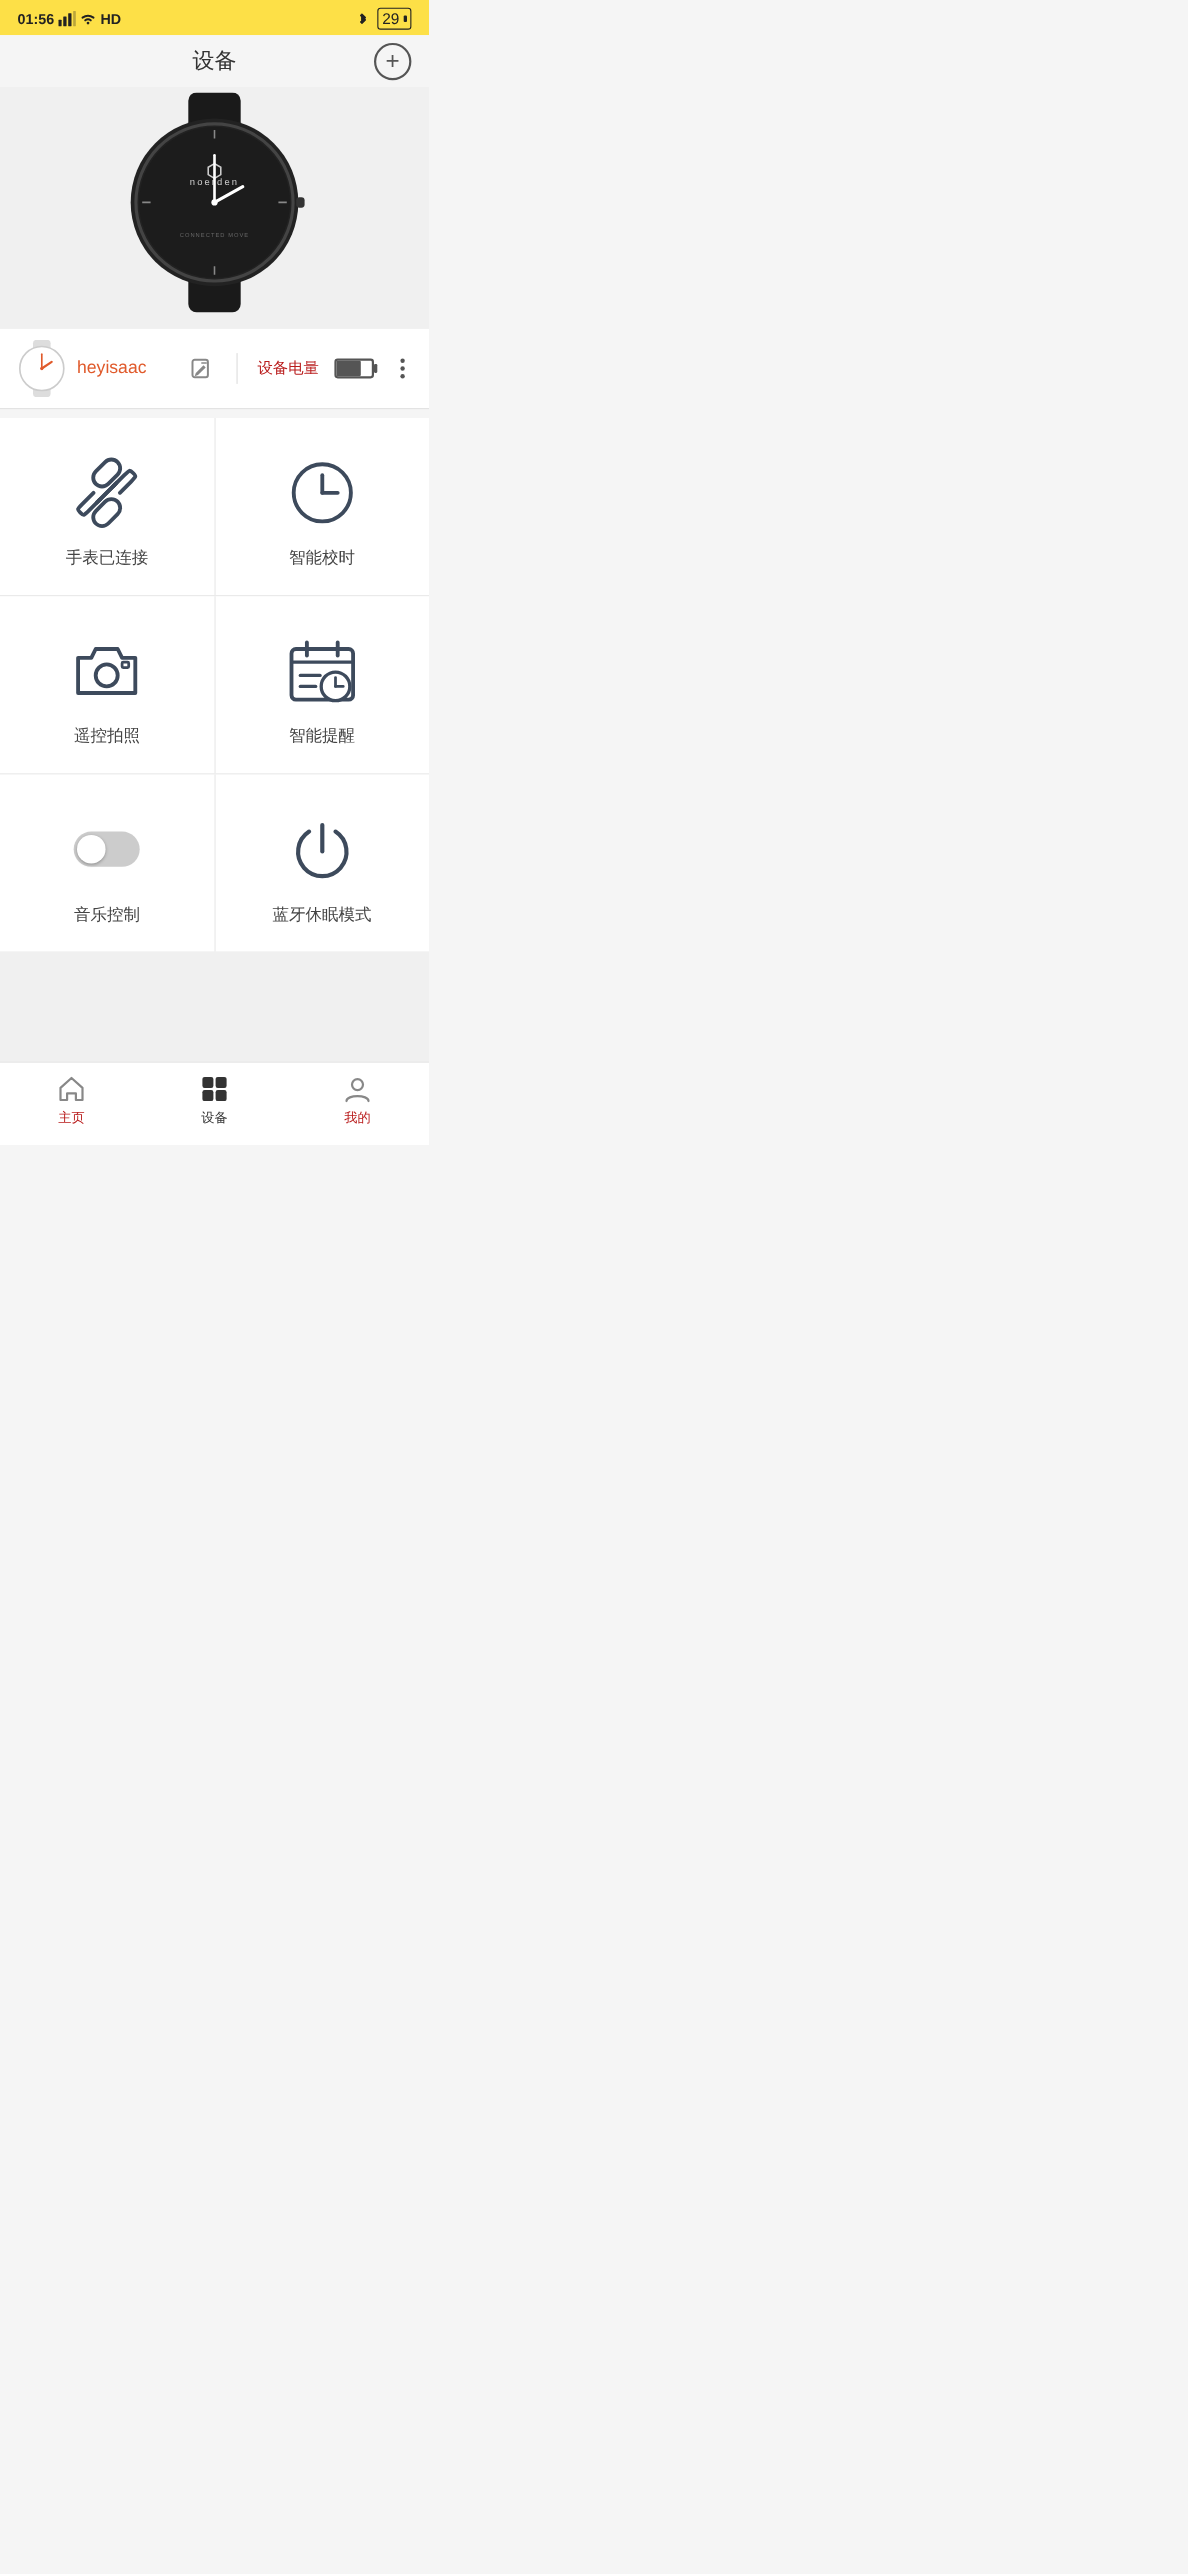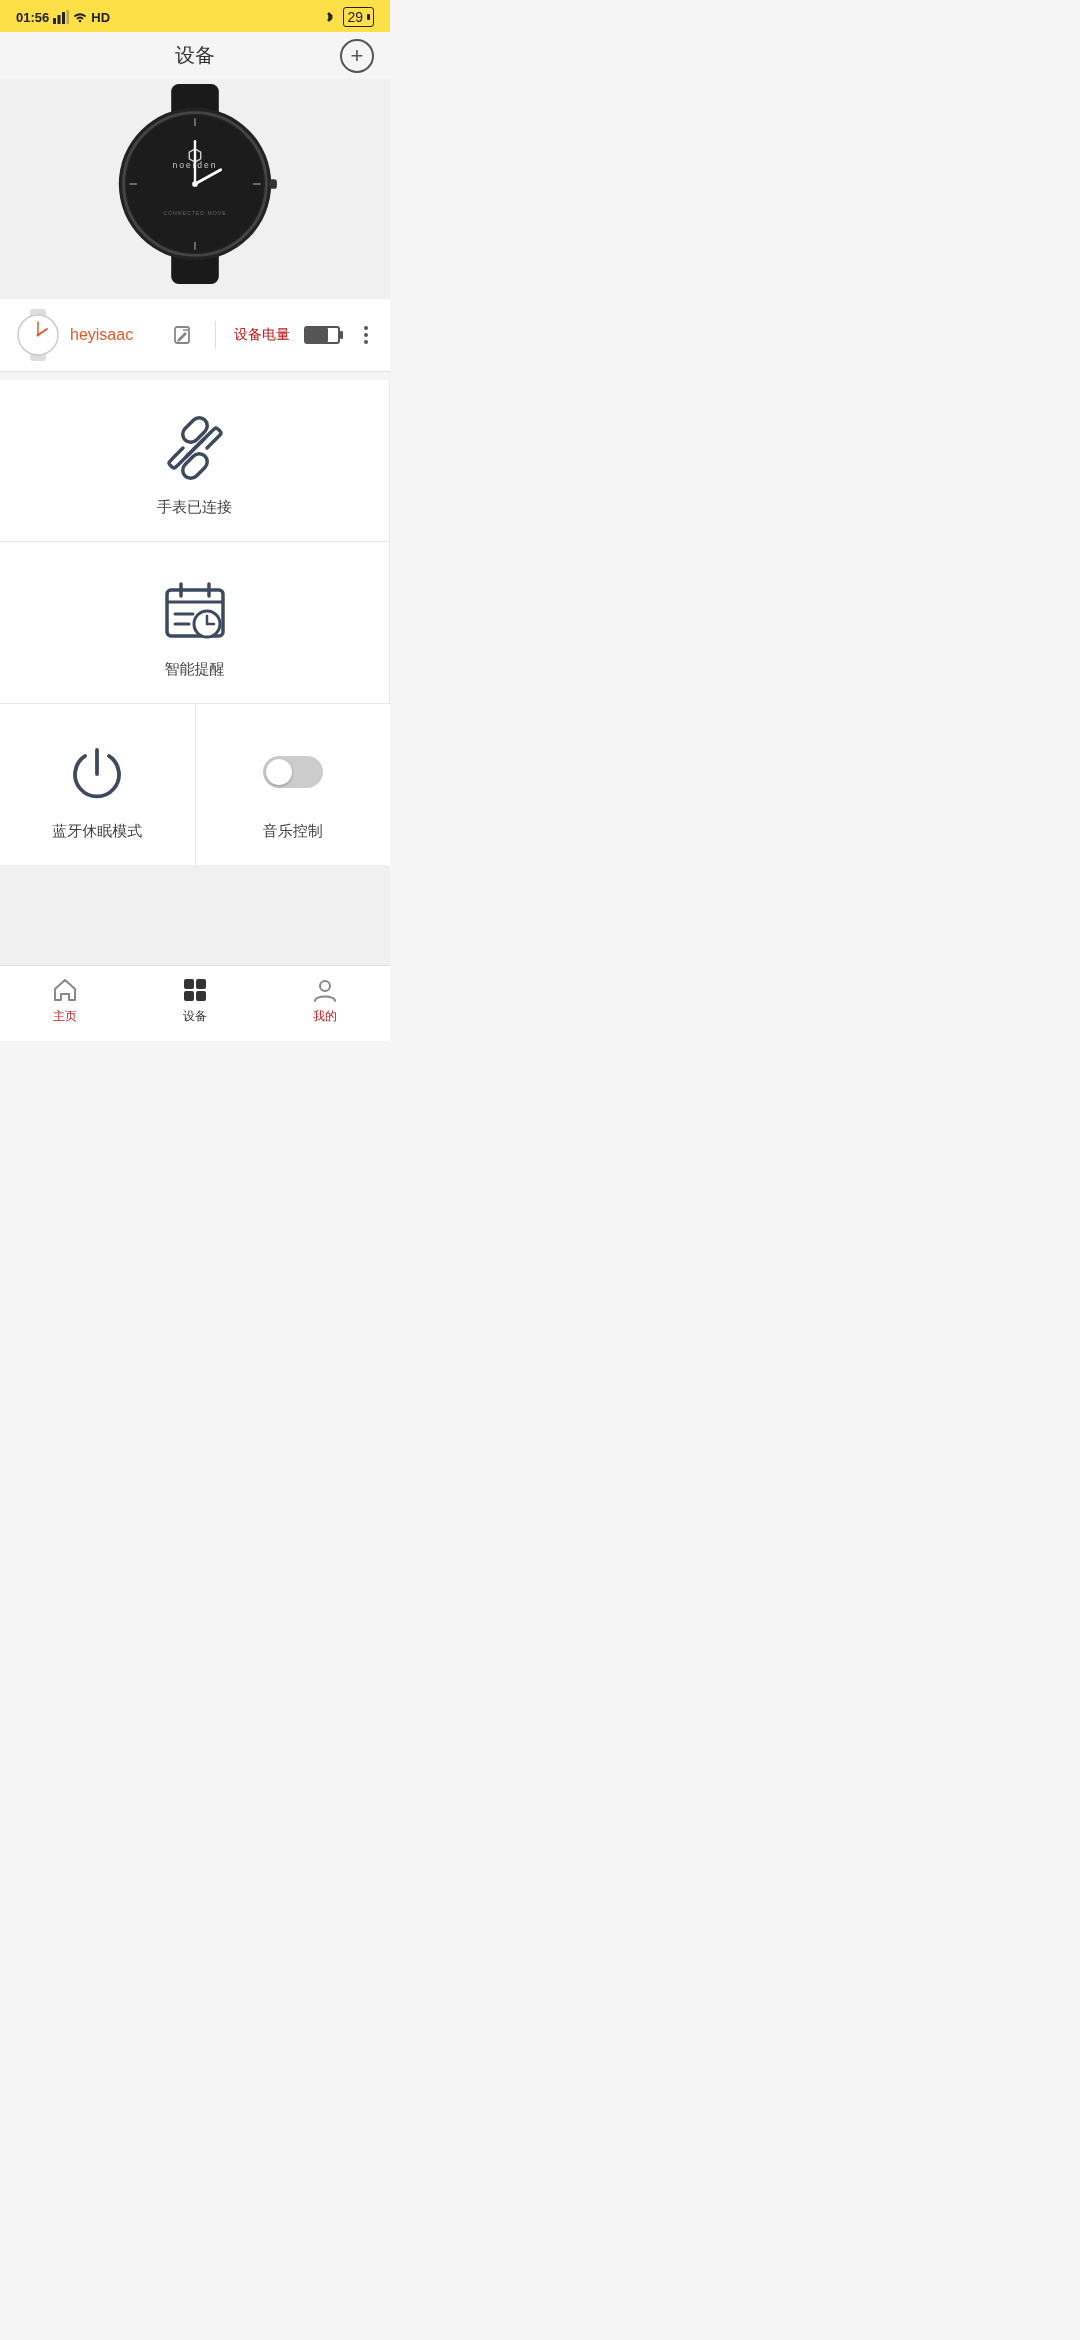--- a/index.html
+++ b/index.html
@@ -410,23 +410,43 @@
 
           <g fill="none" stroke="#3d4a5c" stroke-width="3.5" stroke-linecap="round">
             <path d="M30 42 L20 52 C15 57 15 57 12 54 C9 51 9 51 14 46 L24 36"></path>
             <path d="M42 30 L52 20 C57 15 57 15 60 18 C63 21 63 21 58 26 L48 36"></path>
             <line x1="29" y1="43" x2="43" y2="29"></line>
           </g>
         </svg>
       </div>
       <span class="grid-label">手表已连接</span>
     </div>
+    <div class="grid-cell">
+      <div class="grid-icon">
+        <svg width="72" height="72" viewBox="0 0 72 72">
+          <circle cx="36" cy="36" r="26" fill="none" stroke="#3d4a5c" stroke-width="3.5"></circle>
+          <line x1="36" y1="20" x2="36" y2="36" stroke="#3d4a5c" stroke-width="3.5" stroke-linecap="round"></line>
+          <line x1="36" y1="36" x2="50" y2="36" stroke="#3d4a5c" stroke-width="3.5" stroke-linecap="round"></line>
+        </svg>
+      </div>
+      <span class="grid-label">智能校时</span>
+    </div>
   </div>
 
   <div class="grid-row">
+    <div class="grid-cell">
+      <div class="grid-icon">
+        <svg width="72" height="72" viewBox="0 0 72 72">
+          <path d="M10 24 L10 56 L62 56 L62 24 L50 24 L46 16 L26 16 L22 24 Z" fill="none" stroke="#3d4a5c" stroke-width="3.5" stroke-linejoin="round"></path>
+          <circle cx="36" cy="40" r="10" fill="none" stroke="#3d4a5c" stroke-width="3.5"></circle>
+          <rect x="50" y="28" width="6" height="5" rx="1" fill="none" stroke="#3d4a5c" stroke-width="2.5"></rect>
+        </svg>
+      </div>
+      <span class="grid-label">遥控拍照</span>
+    </div>
     <div class="grid-cell">
       <div class="grid-icon">
         <svg width="72" height="72" viewBox="0 0 72 72">
 
           <rect x="8" y="16" width="56" height="46" rx="4" fill="none" stroke="#3d4a5c" stroke-width="3.5"></rect>
           <line x1="8" y1="28" x2="64" y2="28" stroke="#3d4a5c" stroke-width="3"></line>
           <line x1="22" y1="10" x2="22" y2="22" stroke="#3d4a5c" stroke-width="3.5" stroke-linecap="round"></line>
           <line x1="50" y1="10" x2="50" y2="22" stroke="#3d4a5c" stroke-width="3.5" stroke-linecap="round"></line>
 
           <line x1="16" y1="40" x2="34" y2="40" stroke="#3d4a5c" stroke-width="3" stroke-linecap="round"></line>
@@ -435,37 +455,37 @@
           <circle cx="48" cy="50" r="13" fill="#fff" stroke="#3d4a5c" stroke-width="3"></circle>
           <line x1="48" y1="42" x2="48" y2="50" stroke="#3d4a5c" stroke-width="2.5" stroke-linecap="round"></line>
           <line x1="48" y1="50" x2="55" y2="50" stroke="#3d4a5c" stroke-width="2.5" stroke-linecap="round"></line>
         </svg>
       </div>
       <span class="grid-label">智能提醒</span>
     </div>
   </div>
 
   <div class="grid-row" style="border-bottom:none;">
+    <div class="grid-cell">
+      <div class="grid-icon">
+        <div class="toggle">
+          <div class="toggle-thumb"></div>
+        </div>
+      </div>
+      <span class="grid-label">音乐控制</span>
+    </div>
     <div class="grid-cell">
       <div class="grid-icon">
         <svg width="72" height="72" viewBox="0 0 72 72">
           <path d="M24 20 A22 22 0 1 0 48 20" fill="none" stroke="#3d4a5c" stroke-width="3.8" stroke-linecap="round"></path>
           <line x1="36" y1="14" x2="36" y2="38" stroke="#3d4a5c" stroke-width="3.8" stroke-linecap="round"></line>
         </svg>
       </div>
       <span class="grid-label">蓝牙休眠模式</span>
     </div>
-    <div class="grid-cell">
-      <div class="grid-icon">
-        <div class="toggle">
-          <div class="toggle-thumb"></div>
-        </div>
-      </div>
-      <span class="grid-label">音乐控制</span>
-    </div>
   </div>
 
 </div>
 
 <div class="bottom-space"></div>
 
 <div class="bottom-nav">
   <div class="nav-item">
     <div class="nav-icon">
       <svg width="26" height="26" viewBox="0 0 26 26">

